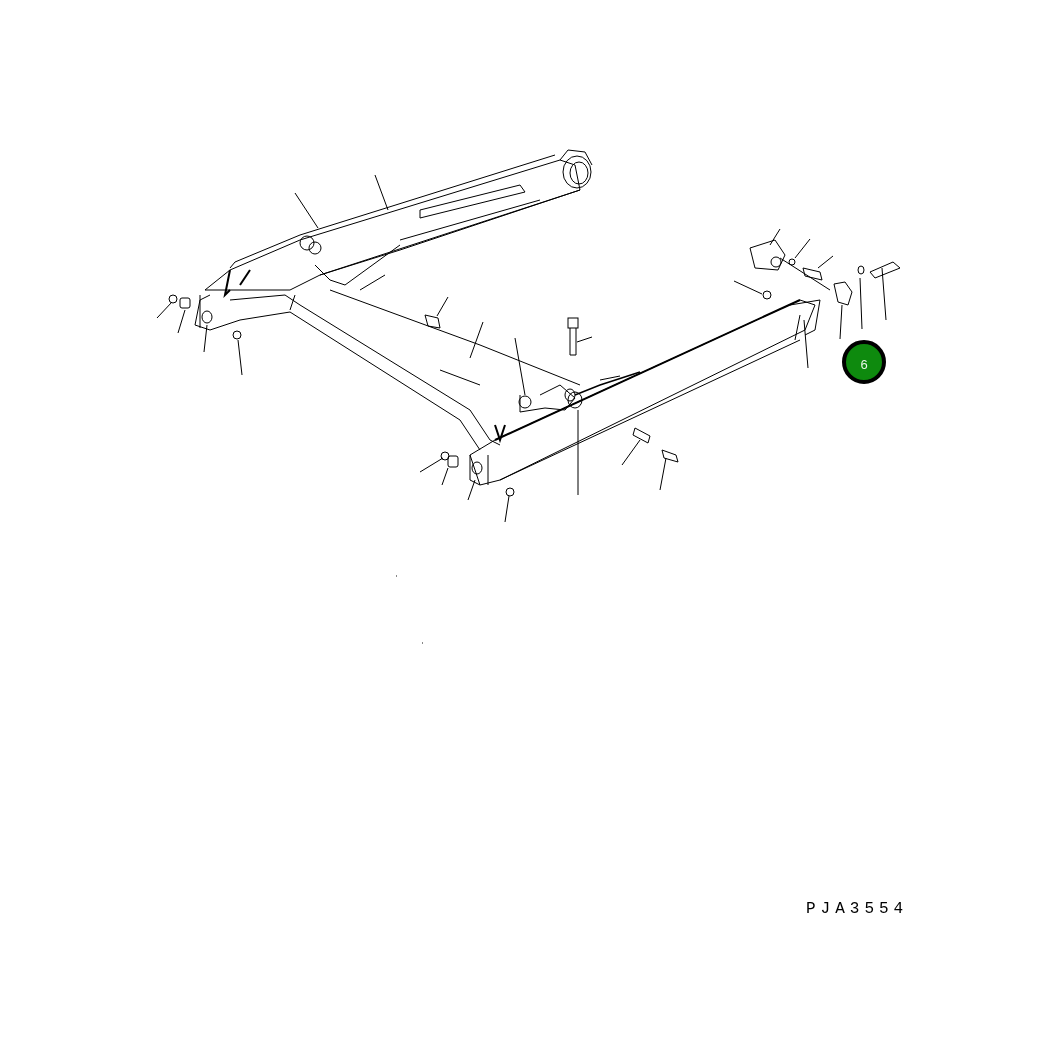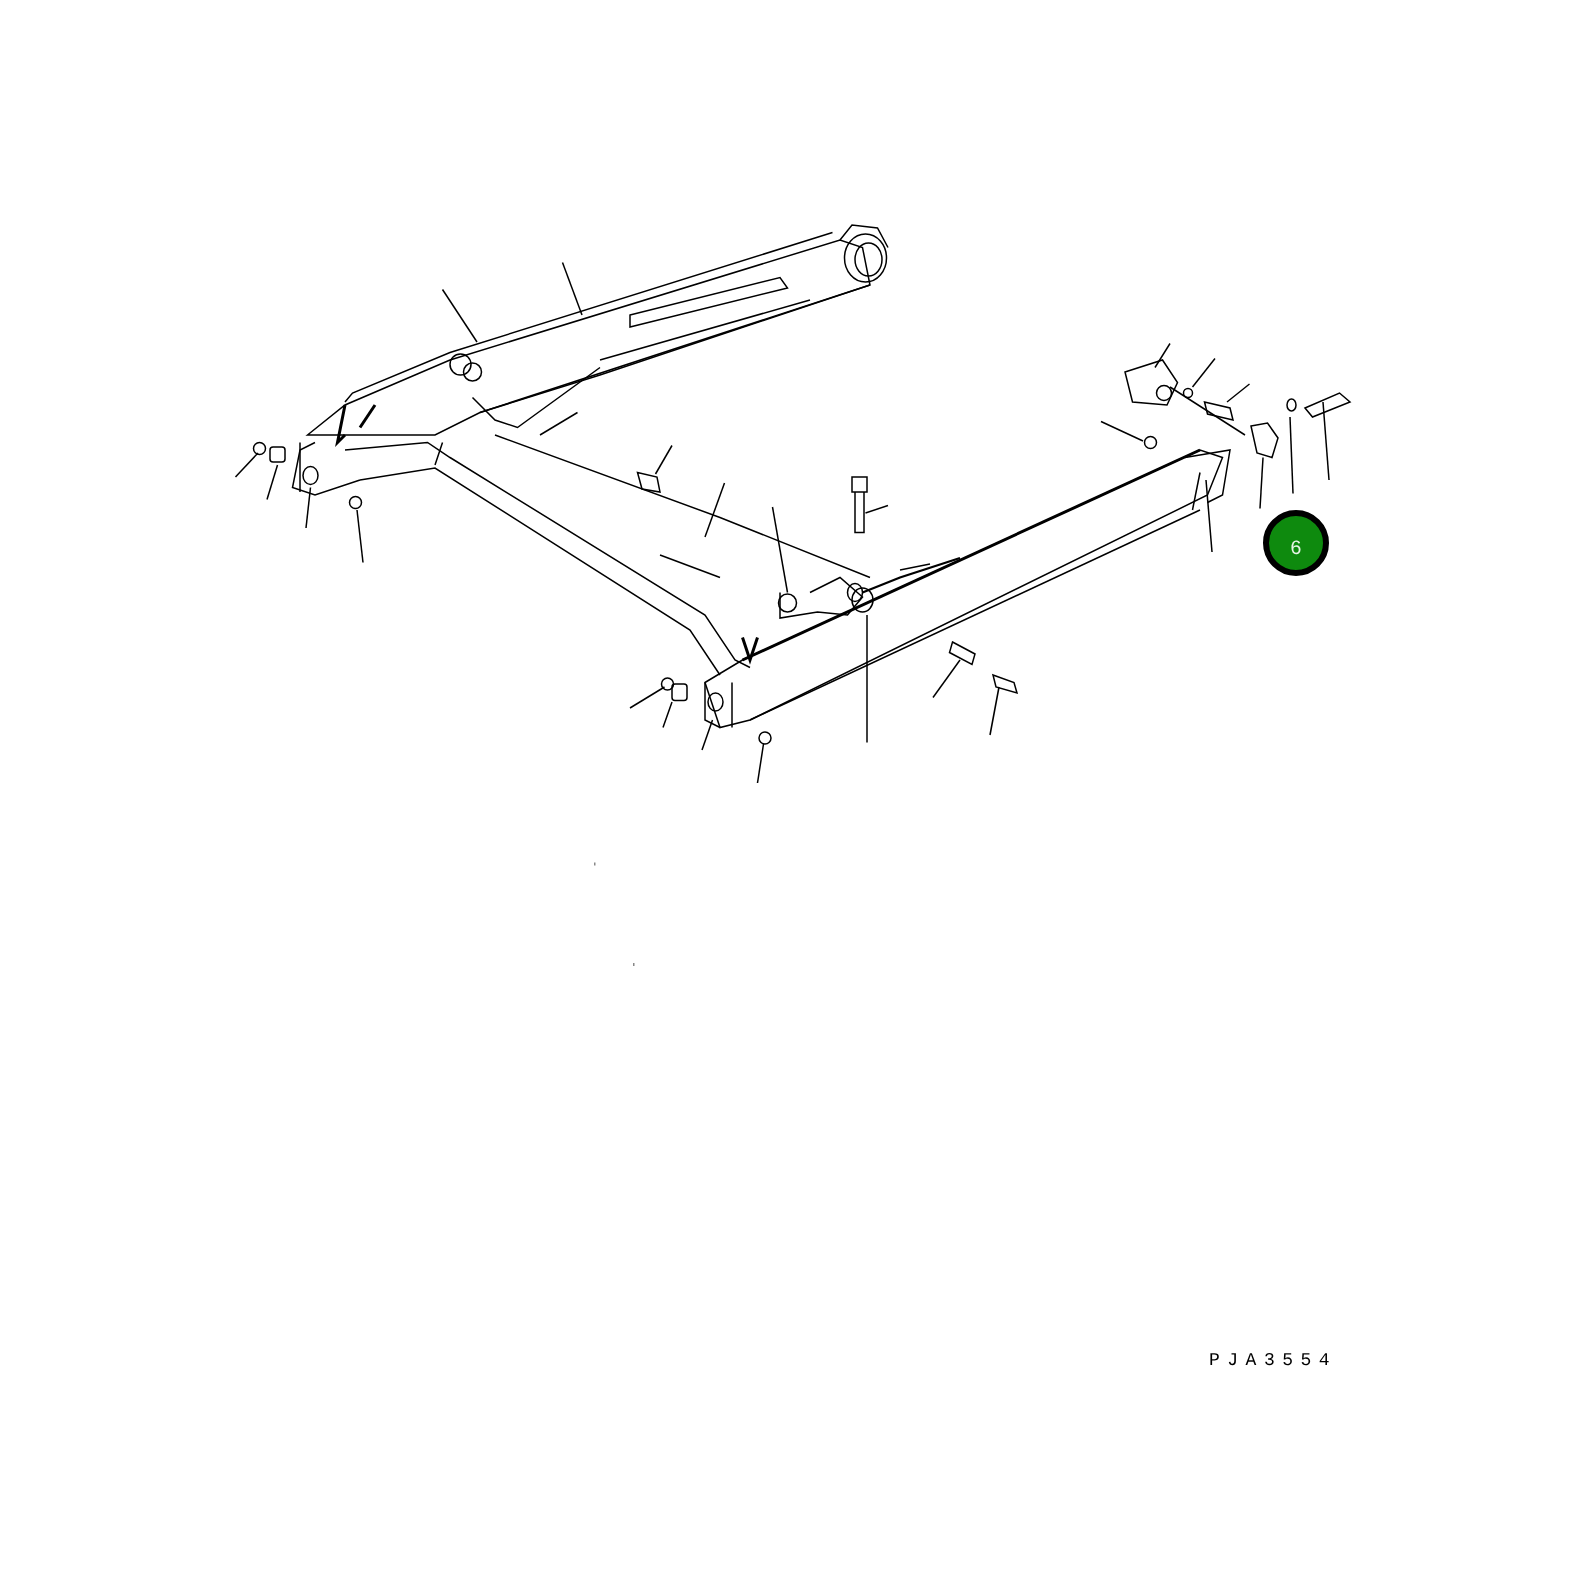--- a/index.html
+++ b/index.html
@@ -6,21 +6,21 @@
   body { width: 1052px; height: 1061px; position: relative; overflow: hidden; font-family: "Liberation Sans", sans-serif; }
   #diagram { position: absolute; left: 0; top: 0; width: 1052px; height: 1061px; }
   .callout-badge {
     position: absolute; left: 842px; top: 340px; width: 44px; height: 44px;
     border-radius: 50%; background: #0e8a0e; border: 4px solid #000; box-sizing: border-box;
     display: flex; align-items: center; justify-content: center; cursor: pointer;
   }
   .callout-badge span { color: #e8f5e8; font-size: 13px; font-family: "Liberation Sans", sans-serif; margin-top: 4px; }
   .drawing-code {
     position: absolute; left: 806px; top: 900px; font-family: "Liberation Mono", monospace;
-    font-size: 12px; letter-spacing: 5px; color: #000;
+    font-size: 16px; letter-spacing: 5px; color: #000;
   }
 </style>
 </head>
 <body>
 
 <svg id="diagram" viewBox="0 0 1052 1061" xmlns="http://www.w3.org/2000/svg" fill="none" stroke="#000" stroke-width="1">
 
   <g>
     <path d="M205 290 L230 270 L300 240 L560 160 L575 165 L580 190 L400 250 L320 275 L290 290 Z"></path>
     <path d="M230 268 L235 262 L300 235 L555 155"></path>

